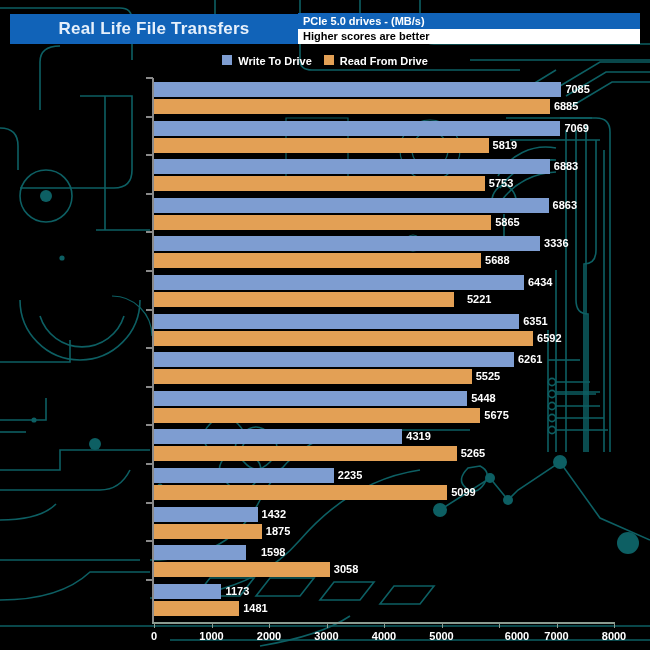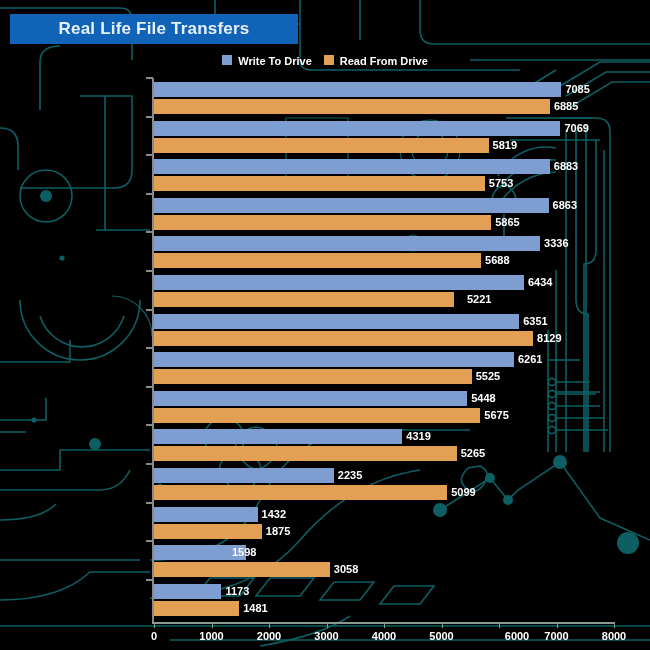--- a/index.html
+++ b/index.html
@@ -156,20 +156,24 @@
       <circle cx="413" cy="243" r="8"></circle>
       <circle cx="428" cy="243" r="5"></circle>
       <path d="M286 118 h62 v68 h-62 z"></path>
       <path d="M112 296 A40 40 0 0 1 152 336"></path>
     </g>
   </svg>
 
   <div class="hdr-left">
     <span>Real Life File Transfers</span>
   </div>
+  <div class="hdr-right">
+    <div class="hdr-sub1">PCIe 5.0 drives - (MB/s)</div>
+    <div class="hdr-sub2">Higher scores are better</div>
+  </div>
 
   <div class="legend">
     <div class="lg-item">
       <span class="sw" style="background: rgb(126, 157, 209);"></span>
       <span class="txt">Write To  Drive</span>
     </div>
     <div class="lg-item">
       <span class="sw" style="background: rgb(227, 160, 85);"></span>
       <span class="txt">Read From  Drive</span>
     </div>
@@ -219,21 +223,21 @@
           <div class="bar w" style="width: 369.955px; background: rgb(126, 157, 209);"></div>
           <div class="vlab w" style="left: 373.955px;">6434</div>
           <div class="bar r" style="width: 300.207px; background: rgb(227, 160, 85);"></div>
           <div class="vlab r" style="left: 313px;">5221</div>
         </div>
         <div class="ytick" style="top: 238.6px;"></div>
         <div class="rowgrp" style="top: 243.6px; width: 500px; height: 34px;">
           <div class="bar w" style="width: 365.183px; background: rgb(126, 157, 209);"></div>
           <div class="vlab w" style="left: 369.183px;">6351</div>
           <div class="bar r" style="width: 379.04px; background: rgb(227, 160, 85);"></div>
-          <div class="vlab r" style="left: 383.04px;">8129</div>
+          <div class="vlab r" style="left: 383.04px;">6592</div>
         </div>
         <div class="ytick" style="top: 277.2px;"></div>
         <div class="rowgrp" style="top: 282.2px; width: 500px; height: 34px;">
           <div class="bar w" style="width: 360.007px; background: rgb(126, 157, 209);"></div>
           <div class="vlab w" style="left: 364.007px;">6261</div>
           <div class="bar r" style="width: 317.688px; background: rgb(227, 160, 85);"></div>
           <div class="vlab r" style="left: 321.688px;">5525</div>
         </div>
         <div class="ytick" style="top: 315.8px;"></div>
         <div class="rowgrp" style="top: 320.8px; width: 500px; height: 34px;">
@@ -259,21 +263,21 @@
         <div class="ytick" style="top: 431.6px;"></div>
         <div class="rowgrp" style="top: 436.6px; width: 500px; height: 34px;">
           <div class="bar w" style="width: 103.615px; background: rgb(126, 157, 209);"></div>
           <div class="vlab w" style="left: 107.615px;">1432</div>
           <div class="bar r" style="width: 107.812px; background: rgb(227, 160, 85);"></div>
           <div class="vlab r" style="left: 111.812px;">1875</div>
         </div>
         <div class="ytick" style="top: 470.2px;"></div>
         <div class="rowgrp" style="top: 475.2px; width: 500px; height: 34px;">
           <div class="bar w" style="width: 91.885px; background: rgb(126, 157, 209);"></div>
-          <div class="vlab w" style="left: 78px;">1598</div>
+          <div class="vlab w" style="left: 107px;">1598</div>
           <div class="bar r" style="width: 175.835px; background: rgb(227, 160, 85);"></div>
           <div class="vlab r" style="left: 179.835px;">3058</div>
         </div>
         <div class="ytick" style="top: 508.8px;"></div>
         <div class="rowgrp" style="top: 513.8px; width: 500px; height: 34px;">
           <div class="bar w" style="width: 67.4475px; background: rgb(126, 157, 209);"></div>
           <div class="vlab w" style="left: 71.4475px;">1173</div>
           <div class="bar r" style="width: 85.1575px; background: rgb(227, 160, 85);"></div>
           <div class="vlab r" style="left: 89.1575px;">1481</div>
         </div>

